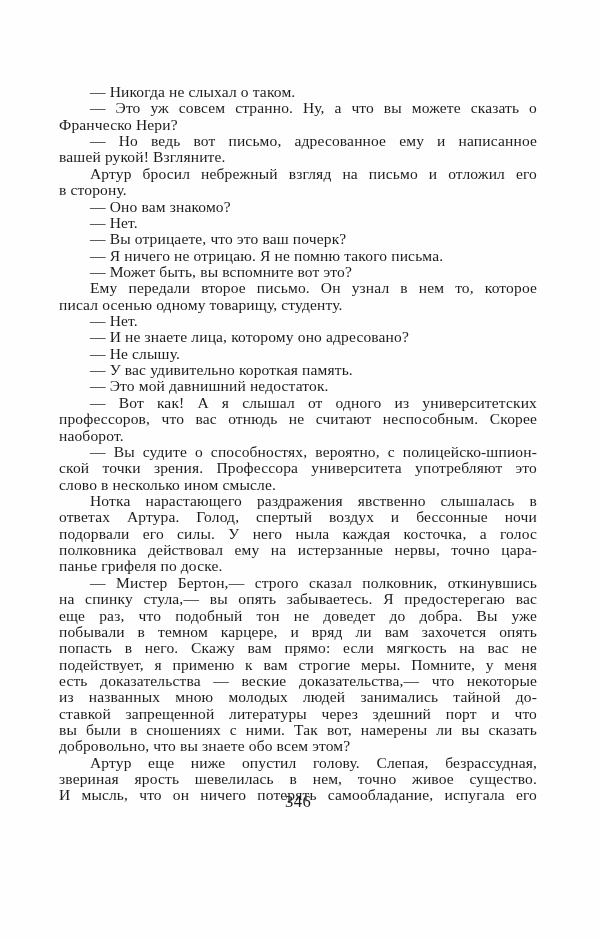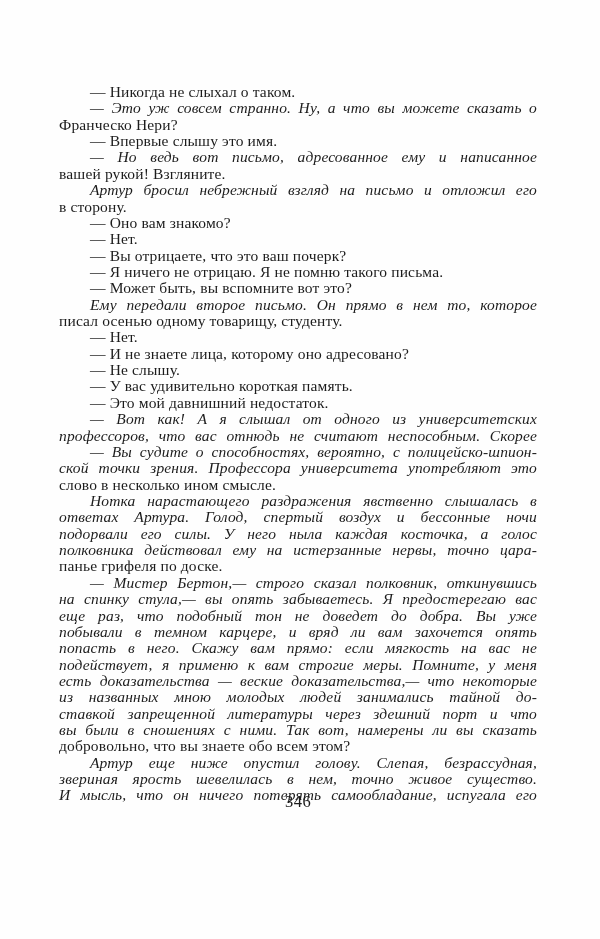--- a/index.html
+++ b/index.html
@@ -34,60 +34,59 @@
     text-align: left;
     white-space: normal;
     overflow: visible;
   }
   .line.indent {
     padding-left: 31px;
   }
   .line.just {
     text-align: justify;
     text-align-last: justify;
-    font-style: italic;
   }
   .page-number {
     position: absolute;
     top: 792px;
     left: 59px;
     width: 478px;
     text-align: center;
     font-size: 16.5px;
     letter-spacing: 0.5px;
     color: #1c1c1c;
   }
 </style>
 </head>
 <body>
 
 <div class="page">
   <div class="text-block">
       <div class="line indent">— Никогда не слыхал о таком.</div>
       <div class="line indent just">— Это уж совсем странно. Ну, а что вы можете сказать о</div>
       <div class="line">Франческо Нери?</div>
-      <div class="line indent">— Впервые слышу это имя.</div>
       <div class="line indent just">— Но ведь вот письмо, адресованное ему и написанное</div>
       <div class="line">вашей рукой! Взгляните.</div>
       <div class="line indent just">Артур бросил небрежный взгляд на письмо и отложил его</div>
       <div class="line">в сторону.</div>
       <div class="line indent">— Оно вам знакомо?</div>
       <div class="line indent">— Нет.</div>
       <div class="line indent">— Вы отрицаете, что это ваш почерк?</div>
       <div class="line indent">— Я ничего не отрицаю. Я не помню такого письма.</div>
       <div class="line indent">— Может быть, вы вспомните вот это?</div>
-      <div class="line indent just">Ему передали второе письмо. Он прямо в нем то, которое</div>
+      <div class="line indent just">Ему передали второе письмо. Он узнал в нем то, которое</div>
       <div class="line">писал осенью одному товарищу, студенту.</div>
       <div class="line indent">— Нет.</div>
       <div class="line indent">— И не знаете лица, которому оно адресовано?</div>
       <div class="line indent">— Не слышу.</div>
       <div class="line indent">— У вас удивительно короткая память.</div>
       <div class="line indent">— Это мой давнишний недостаток.</div>
       <div class="line indent just">— Вот как! А я слышал от одного из университетских</div>
       <div class="line just">профессоров, что вас отнюдь не считают неспособным. Скорее</div>
+      <div class="line">наоборот.</div>
       <div class="line indent just">— Вы судите о способностях, вероятно, с полицейско-шпион-</div>
       <div class="line just">ской точки зрения. Профессора университета употребляют это</div>
       <div class="line">слово в несколько ином смысле.</div>
       <div class="line indent just">Нотка нарастающего раздражения явственно слышалась в</div>
       <div class="line just">ответах Артура. Голод, спертый воздух и бессонные ночи</div>
       <div class="line just">подорвали его силы. У него ныла каждая косточка, а голос</div>
       <div class="line just">полковника действовал ему на истерзанные нервы, точно цара-</div>
       <div class="line">панье грифеля по доске.</div>
       <div class="line indent just">— Мистер Бертон,— строго сказал полковник, откинувшись</div>
       <div class="line just">на спинку стула,— вы опять забываетесь. Я предостерегаю вас</div>

